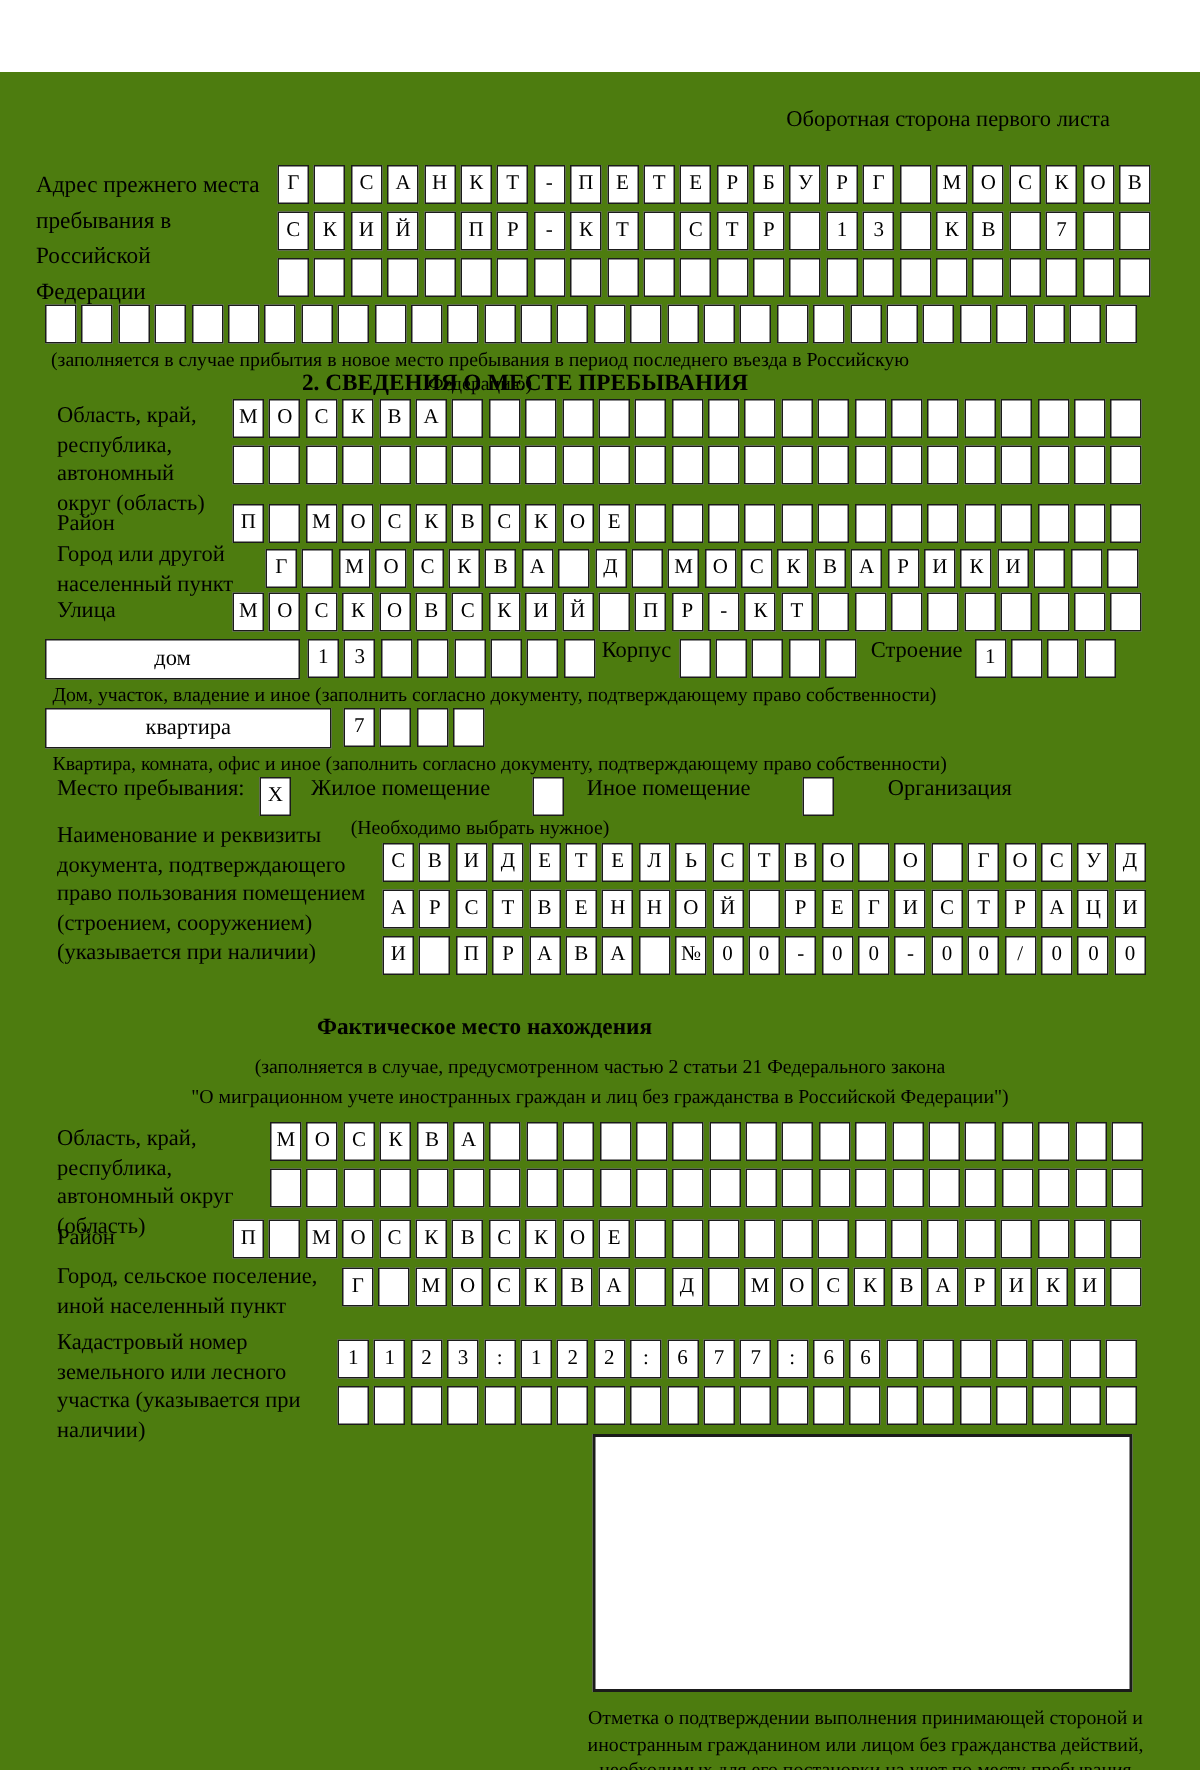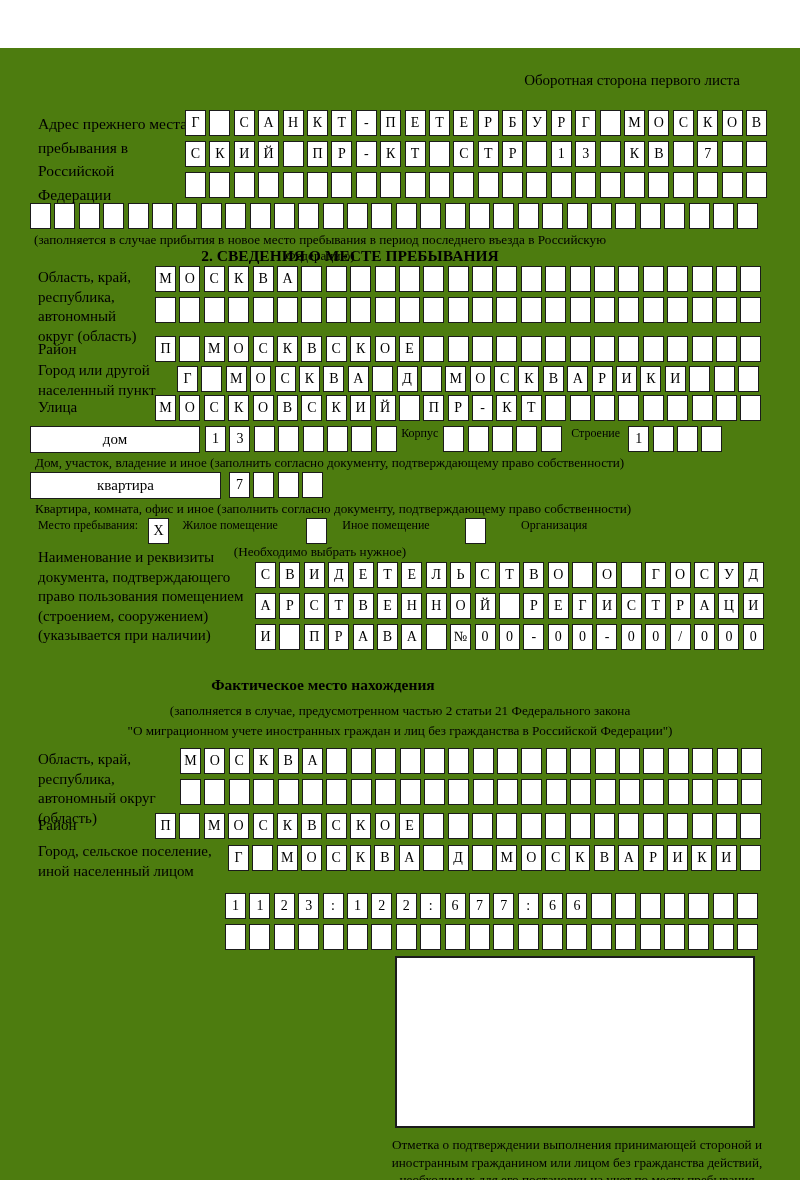--- a/index.html
+++ b/index.html
@@ -12,32 +12,32 @@
   .cbox{box-sizing:border-box;flex:none;width:21px;height:26px;border:1.6px solid #1b1b1b;
         margin-right:3.4px;display:flex;align-items:center;justify-content:center;
         font-size:14px;background:#fff;}
   .rowgap{margin-bottom:5px;}
   .note{font-size:13.2px;line-height:16px;}
   .center{text-align:center;}
   .heading{font-size:15.5px;font-weight:bold;text-align:center;}
   .fieldrect{box-sizing:border-box;height:27px;border:1.4px solid #1b1b1b;display:flex;
              align-items:center;justify-content:center;font-size:15px;background:#fff;flex:none;}
   .inline-row{display:flex;}
-  .inl-label{font-size:12px;white-space:nowrap;}
+  .inl-label{font-size:15px;white-space:nowrap;}
   .stampbox{box-sizing:border-box;border:2px solid #1b1b1b;background:#fff;}
   .hdr{font-size:15px;}
 </style>
 </head>
 <body>
 
 <div class="page">
 
   <div class="abs hdr" style="top:24px;right:60px">Оборотная сторона первого листа</div>
 
-  <div class="abs s1label" style="top:64px;left:38px;width:152px">Адрес прежнего места пребывания в Российской Федерации</div>
+  <div class="abs s1label" style="top:64px;left:24px;width:152px">Адрес прежнего места пребывания в Российской Федерации</div>
   <div class="abs" style="top:62px;left:185px">
     <div class="boxrow rowgap">
         <span class="cbox">Г</span>
         <span class="cbox"></span>
         <span class="cbox">С</span>
         <span class="cbox">А</span>
         <span class="cbox">Н</span>
         <span class="cbox">К</span>
         <span class="cbox">Т</span>
         <span class="cbox">-</span>
@@ -502,21 +502,21 @@
       <span class="cbox"></span>
       <span class="cbox"></span>
       <span class="cbox"></span>
       <span class="cbox"></span>
       <span class="cbox"></span>
       <span class="cbox"></span>
       <span class="cbox"></span>
       <span class="cbox"></span>
     </div>
 
-  <div class="abs flabel" style="top:794px;left:38px;width:188px">Город, сельское поселение, иной населенный лицом</div>
+  <div class="abs flabel" style="top:794px;left:38px;width:188px">Город, сельское поселение, иной населенный пункт</div>
   <div class="abs boxrow" style="top:797px;left:228px">
       <span class="cbox">Г</span>
       <span class="cbox"></span>
       <span class="cbox">М</span>
       <span class="cbox">О</span>
       <span class="cbox">С</span>
       <span class="cbox">К</span>
       <span class="cbox">В</span>
       <span class="cbox">А</span>
       <span class="cbox"></span>
@@ -528,20 +528,21 @@
       <span class="cbox">К</span>
       <span class="cbox">В</span>
       <span class="cbox">А</span>
       <span class="cbox">Р</span>
       <span class="cbox">И</span>
       <span class="cbox">К</span>
       <span class="cbox">И</span>
       <span class="cbox"></span>
     </div>
 
+  <div class="abs flabel" style="top:838px;left:38px;width:186px">Кадастровый номер земельного или лесного участка (указывается при наличии)</div>
   <div class="abs" style="top:845px;left:225px">
     <div class="boxrow rowgap">
         <span class="cbox">1</span>
         <span class="cbox">1</span>
         <span class="cbox">2</span>
         <span class="cbox">3</span>
         <span class="cbox">:</span>
         <span class="cbox">1</span>
         <span class="cbox">2</span>
         <span class="cbox">2</span>

